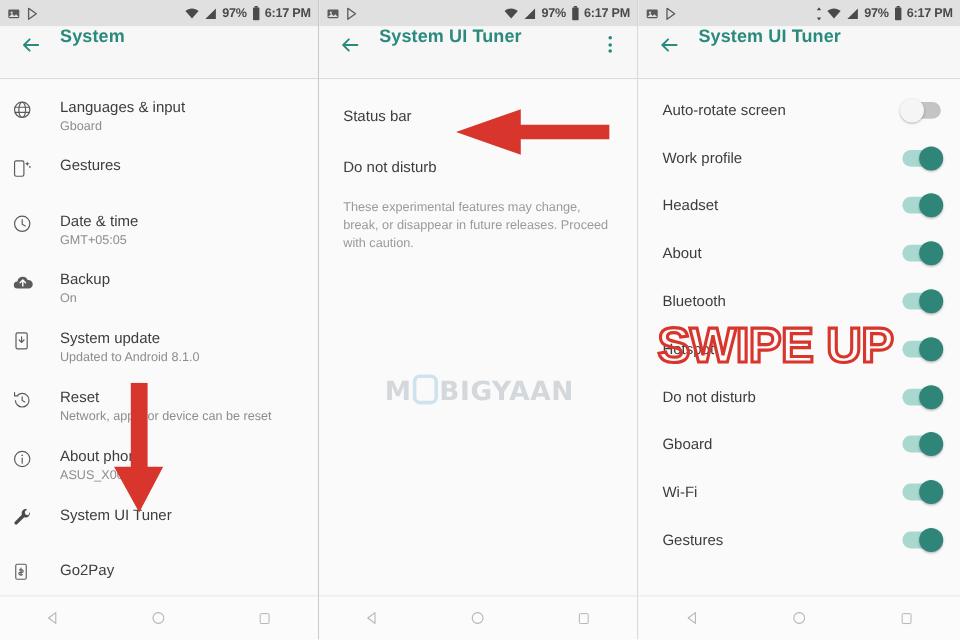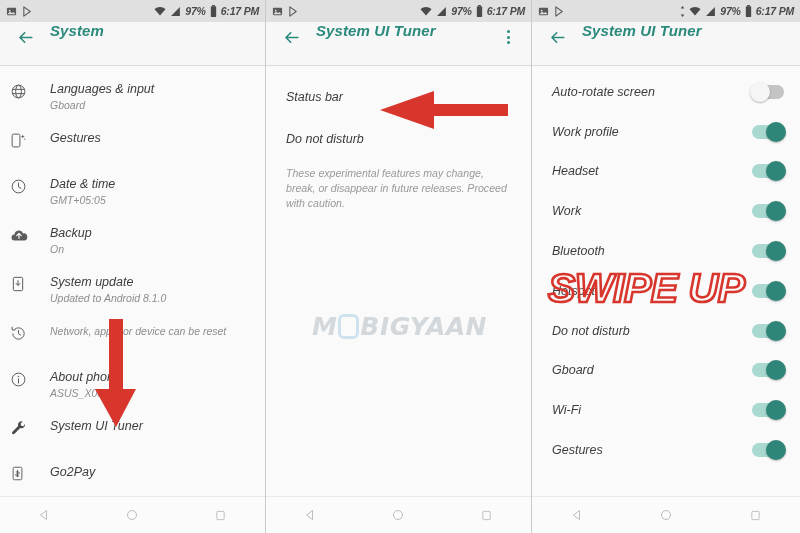--- a/index.html
+++ b/index.html
@@ -2,21 +2,21 @@
 <html><head>
 <meta charset="utf-8">
 <style>
   * { box-sizing: border-box; margin: 0; padding: 0; }
   html, body {
     width: 800px; height: 533px;
     font-family: "Liberation Sans", sans-serif;
     background: #ffffff;
     overflow: hidden;
   }
-  .screens { display: flex; width: 800px; height: 533px; position: relative; font-style: italic; }
+  .screens { display: flex; width: 800px; height: 533px; position: relative; }
   .panel {
     width: 266px; height: 533px;
     position: relative;
     background: #fafafa;
     border-right: 1px solid #c9c9c9;
     display: flex; flex-direction: column;
   }
   .panel.last { border-right: none; width: 268px; }
 
   
@@ -88,21 +88,21 @@
     height: 37px; background: #fbfbfb; flex: none;
     display: flex; align-items: center; justify-content: space-around;
     border-top: 1px solid #e8e8e8;
   }
   .navbtn { width: 44px; height: 30px; display:flex; align-items:center; justify-content:center; cursor:pointer; }
 
   
   .watermark {
     position: absolute; left: 2px; right: 0; top: 246px;
     text-align: center; pointer-events: none;
-    font-size: 25px; font-weight: bold; letter-spacing: 0.5px;
+    font-size: 22px; font-weight: bold; letter-spacing: 0.5px;
     color: #d3d8dc; font-family: "DejaVu Sans", sans-serif;
   }
   .wm-o { display:inline-block; width: 21px; height: 25px; border: 3px solid #cfe3ef;
           border-radius: 6px; vertical-align: -4px; margin: 0 1px; position: relative; }
 
   
   .ann { position: absolute; pointer-events: none; }
   .swipeup {
     position: absolute; left: 548px; top: 265px;
     font-size: 41px; font-weight: bold; letter-spacing: -0.5px;
@@ -236,20 +236,21 @@
 
         <div class="srow">
           <div class="sicon">
             <svg width="17" height="17" viewBox="0 0 24 24" fill="none" stroke="#5c5c5c" stroke-width="1.4">
                 <path d="M4 12a8 8 0 108-8 8 8 0 00-5.7 2.4"></path>
                 <path d="M3 3v4h4" stroke-linecap="round" stroke-linejoin="round"></path>
                 <path d="M12 8v4.3l3 1.8" stroke-linecap="round"></path>
               </svg>
           </div>
           <div class="stext">
+            <div class="stitle">Reset</div>
             <div class="ssub">Network, apps, or device can be reset</div>
           </div>
         </div>
 
         <div class="srow">
           <div class="sicon">
             <svg width="17" height="17" viewBox="0 0 24 24" fill="none" stroke="#5c5c5c" stroke-width="1.4">
                 <circle cx="12" cy="12" r="9"></circle>
                 <path d="M12 11v6" stroke-linecap="round"></path>
                 <circle cx="12" cy="7.6" r="1" fill="#5c5c5c" stroke="none"></circle>
@@ -469,21 +470,21 @@
         </div>
 
         <div class="grow">
           <span class="glabel">Headset</span>
           <span class="switch on">
               <span class="knob"></span>
             </span>
         </div>
 
         <div class="grow">
-          <span class="glabel">Work</span>
+          <span class="glabel">About</span>
           <span class="switch on">
               <span class="knob"></span>
             </span>
         </div>
 
         <div class="grow">
           <span class="glabel">Bluetooth</span>
           <span class="switch on">
               <span class="knob"></span>
             </span>

